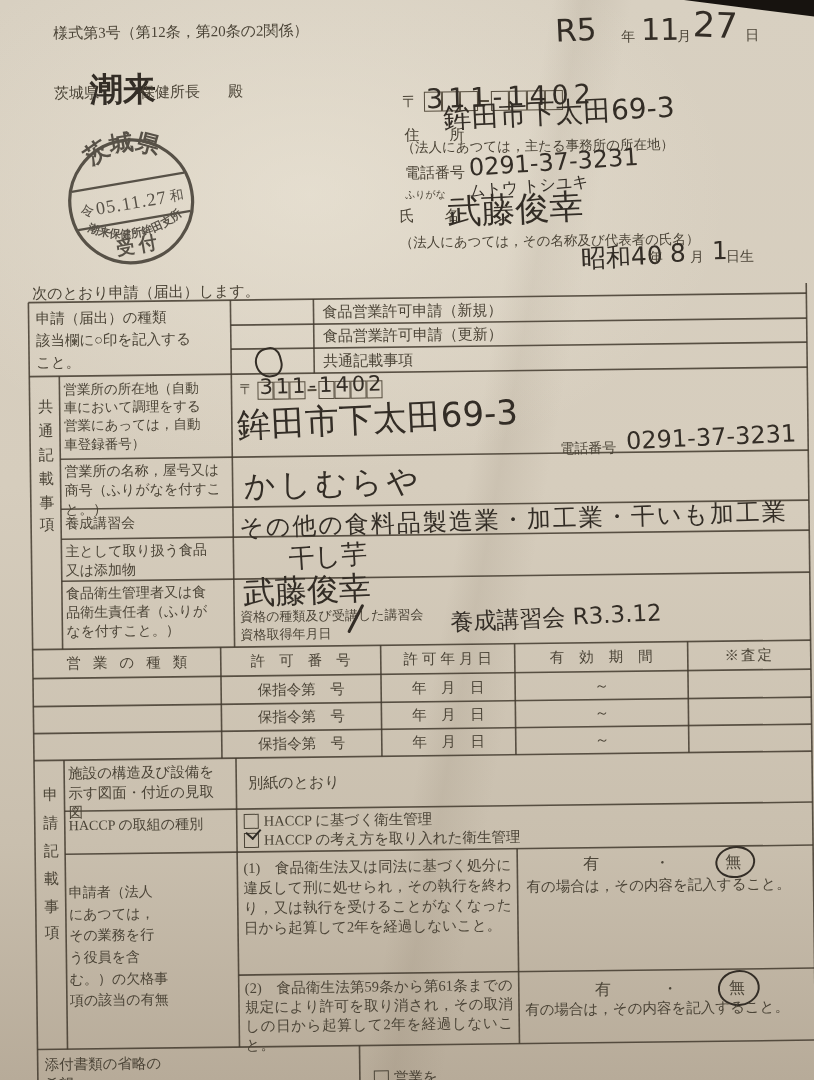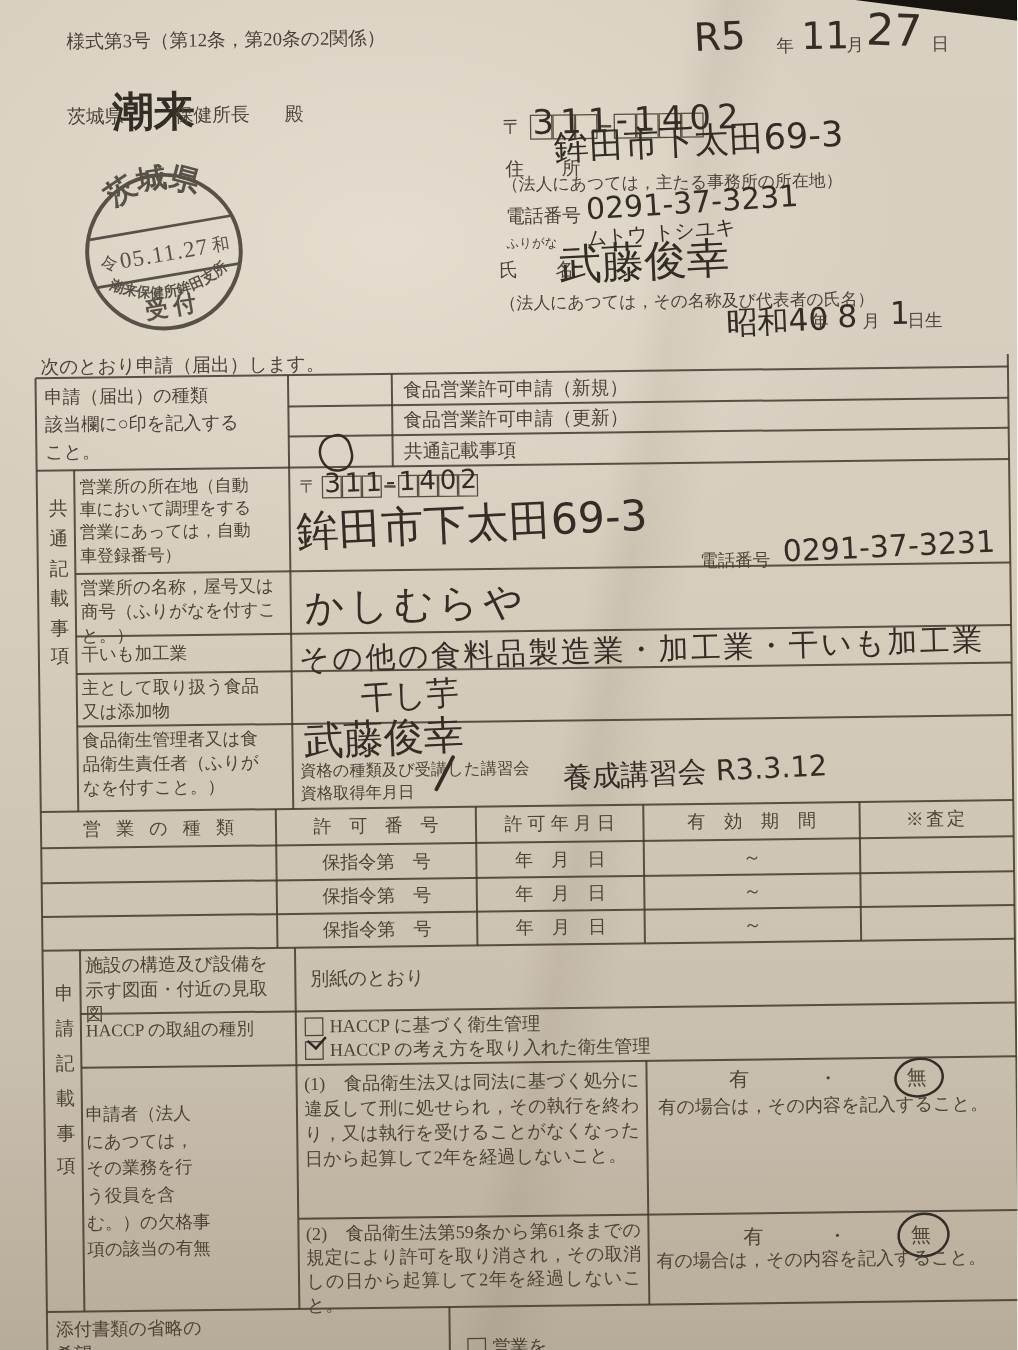--- a/index.html
+++ b/index.html
@@ -157,21 +157,21 @@
     <span class="pbox" style="width:14px;height:16px;"></span><span class="pbox" style="width:14px;height:16px;"></span><span class="pbox" style="width:14px;height:16px;"></span><span class="pdash"></span><span class="pbox" style="width:14px;height:16px;"></span><span class="pbox" style="width:14px;height:16px;"></span><span class="pbox" style="width:14px;height:16px;"></span><span class="pbox" style="width:14px;height:16px;"></span>
   </div>
   <div class="t hw" style="left:260px;top:372px;font-size:21px;letter-spacing:3px;transform:rotate(-1deg);">311-1402</div>
   <div class="t hw" style="left:237px;top:396px;font-size:34px;transform:rotate(-2deg);">鉾田市下太田69-3</div>
   <div class="t" style="left:560px;top:442px;font-size:14px;">電話番号</div>
   <div class="t hw" style="left:626px;top:427px;font-size:24px;transform:rotate(-2deg);">0291-37-3231</div>
 
   <div class="t wrap" style="left:64px;top:459px;width:158px;font-size:14px;line-height:1.35;">営業所の名称，屋号又は商号（ふりがなを付すこと。）</div>
   <div class="t hw" style="left:243px;top:462px;font-size:31px;letter-spacing:4px;transform:rotate(-1deg);">かしむらや</div>
 
-  <div class="t" style="left:64px;top:511px;font-size:14px;">干いも加工業</div>
+  <div class="t" style="left:64px;top:511px;font-size:14px;">養成講習会</div>
   <div class="t hw" style="left:238px;top:505px;font-size:24px;letter-spacing:2px;transform:rotate(-1deg);">その他の食料品製造業・加工業・干いも加工業</div>
 
   <div class="t wrap" style="left:64px;top:539px;width:150px;font-size:14px;line-height:1.35;">主として取り扱う食品又は添加物</div>
   <div class="t hw" style="left:287px;top:538px;font-size:26px;transform:rotate(-3deg);">干し芋</div>
 
   <div class="t wrap" style="left:64px;top:581px;width:150px;font-size:14px;line-height:1.35;">食品衛生管理者又は食品衛生責任者（ふりがなを付すこと。）</div>
   <div class="t hw" style="left:241px;top:568px;font-size:32px;transform:rotate(-2deg);">武藤俊幸</div>
   <div class="t preline" style="left:238px;top:606px;font-size:13px;line-height:1.35;">資格の種類及び受講した講習会
 資格取得年月日</div>
   <div class="stroke" style="left:352px;top:602px;width:3px;height:32px;transform:rotate(28deg);"></div>

